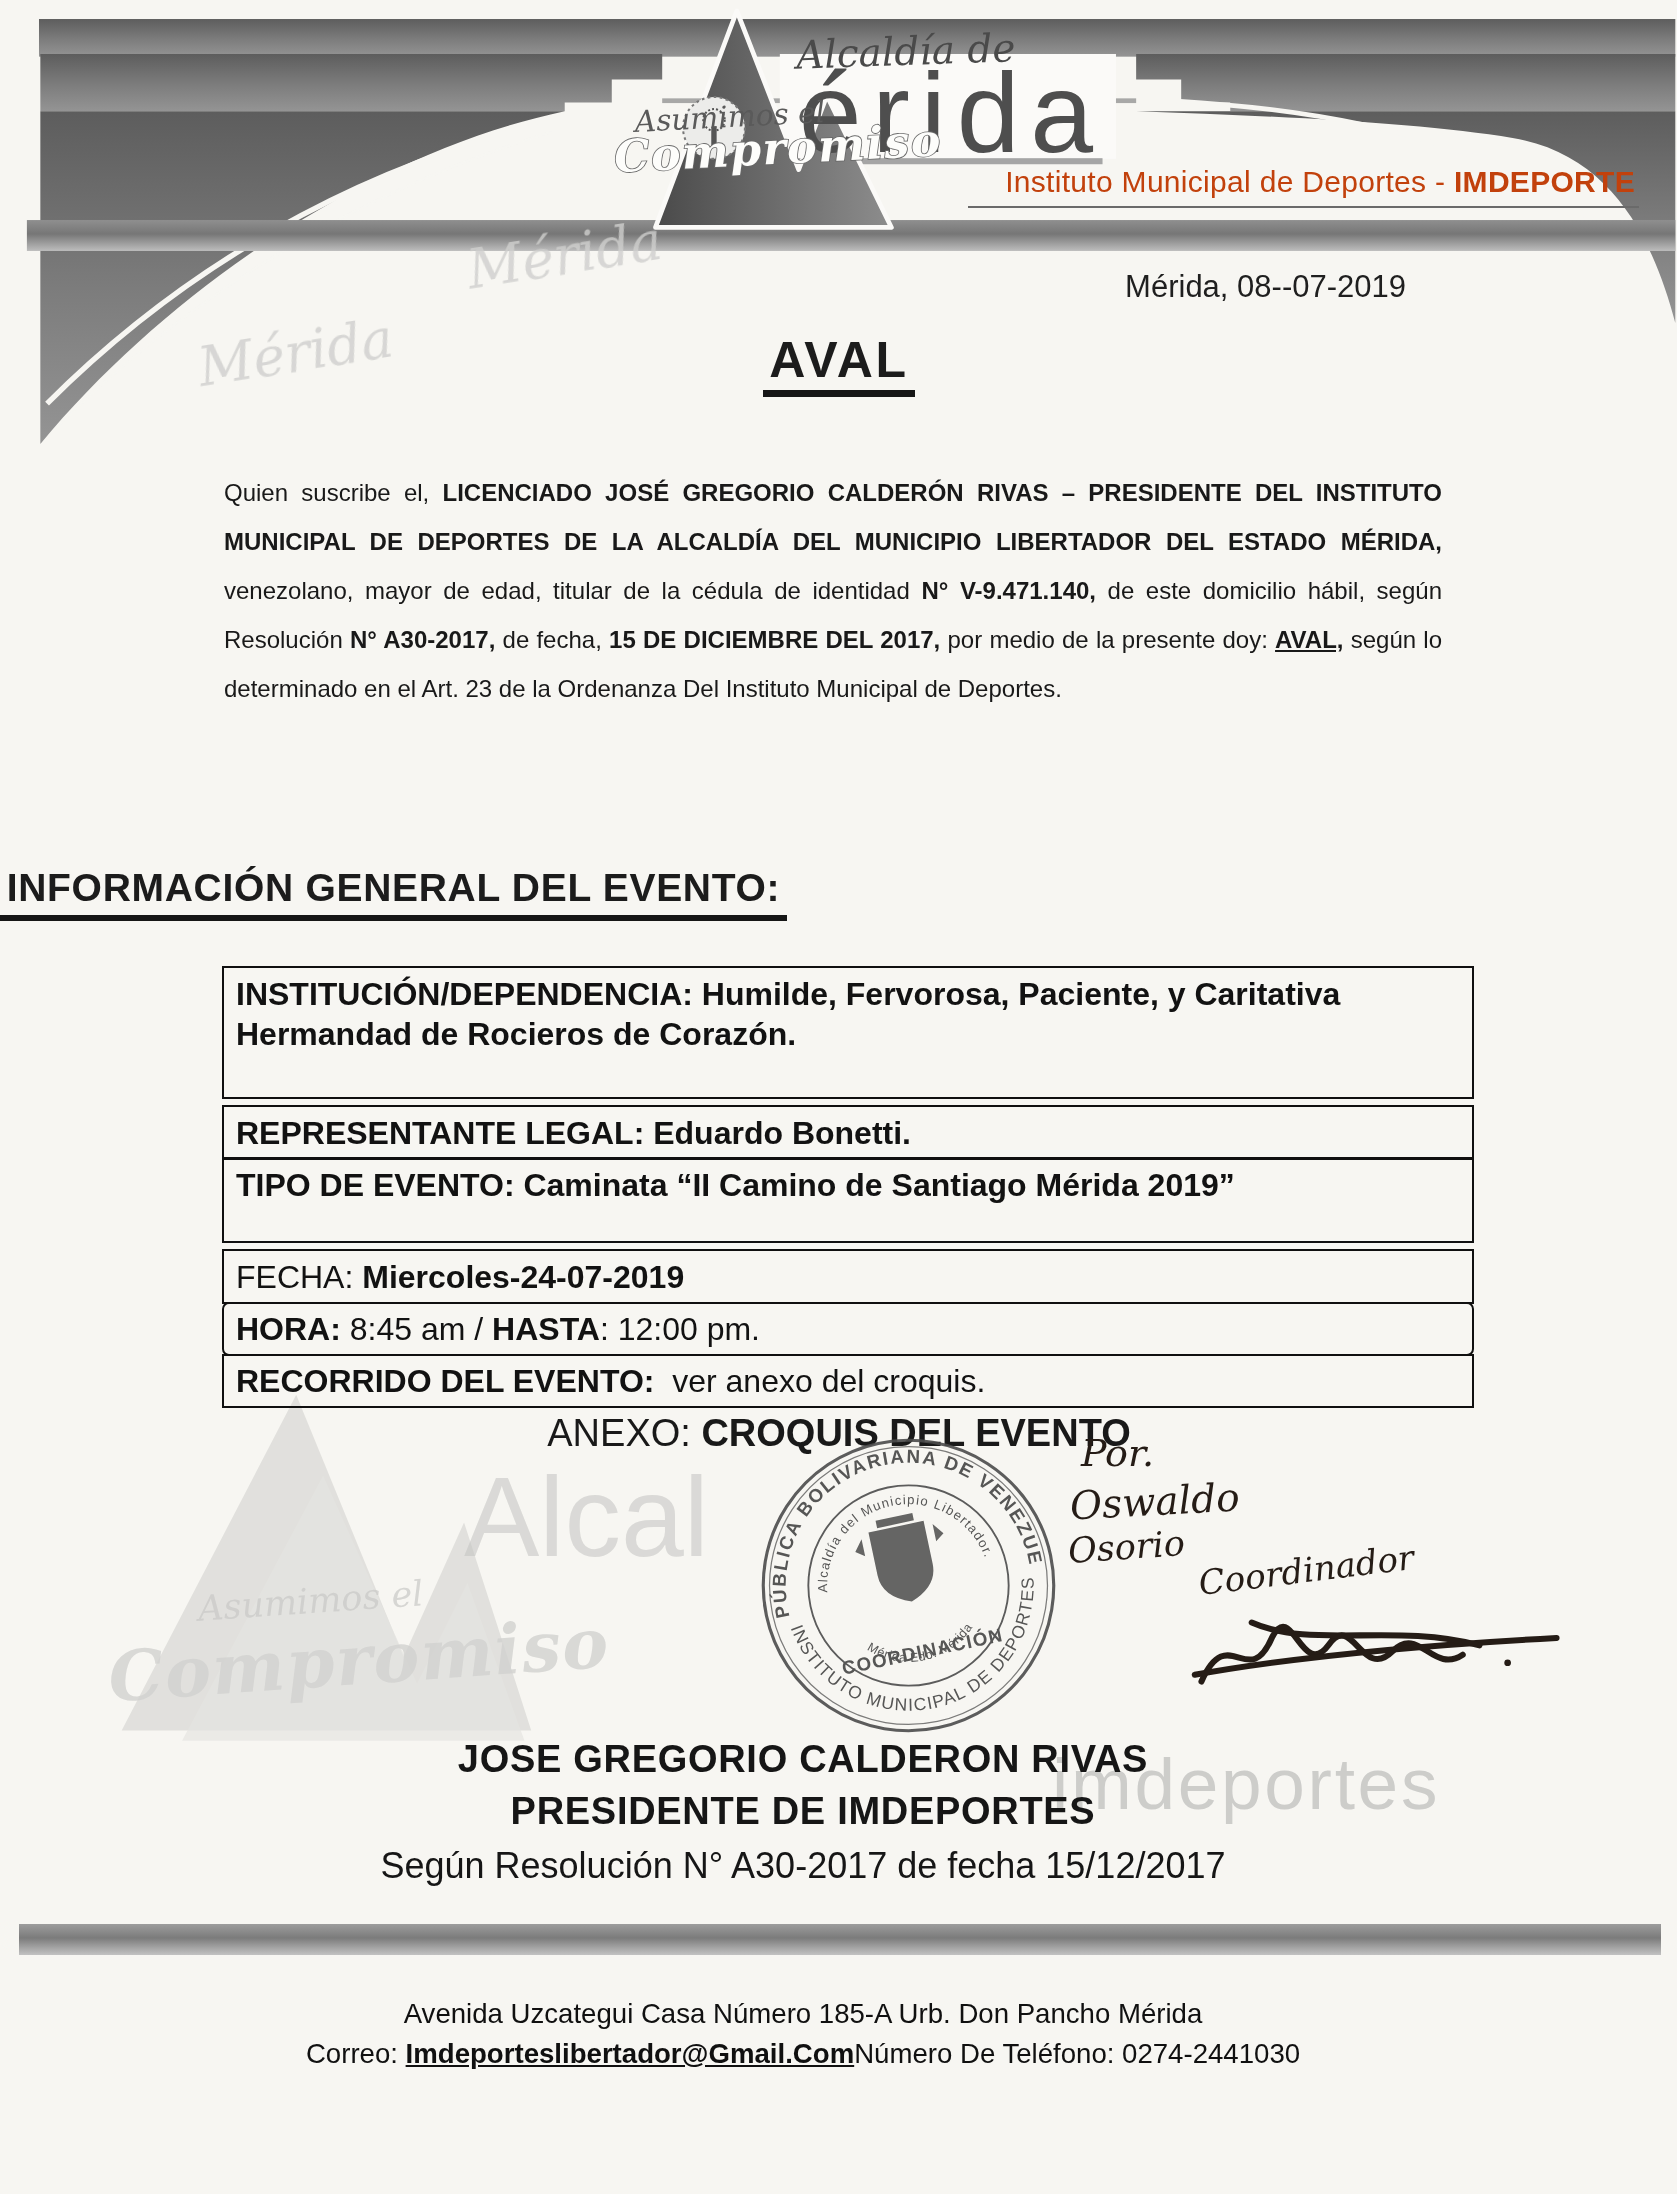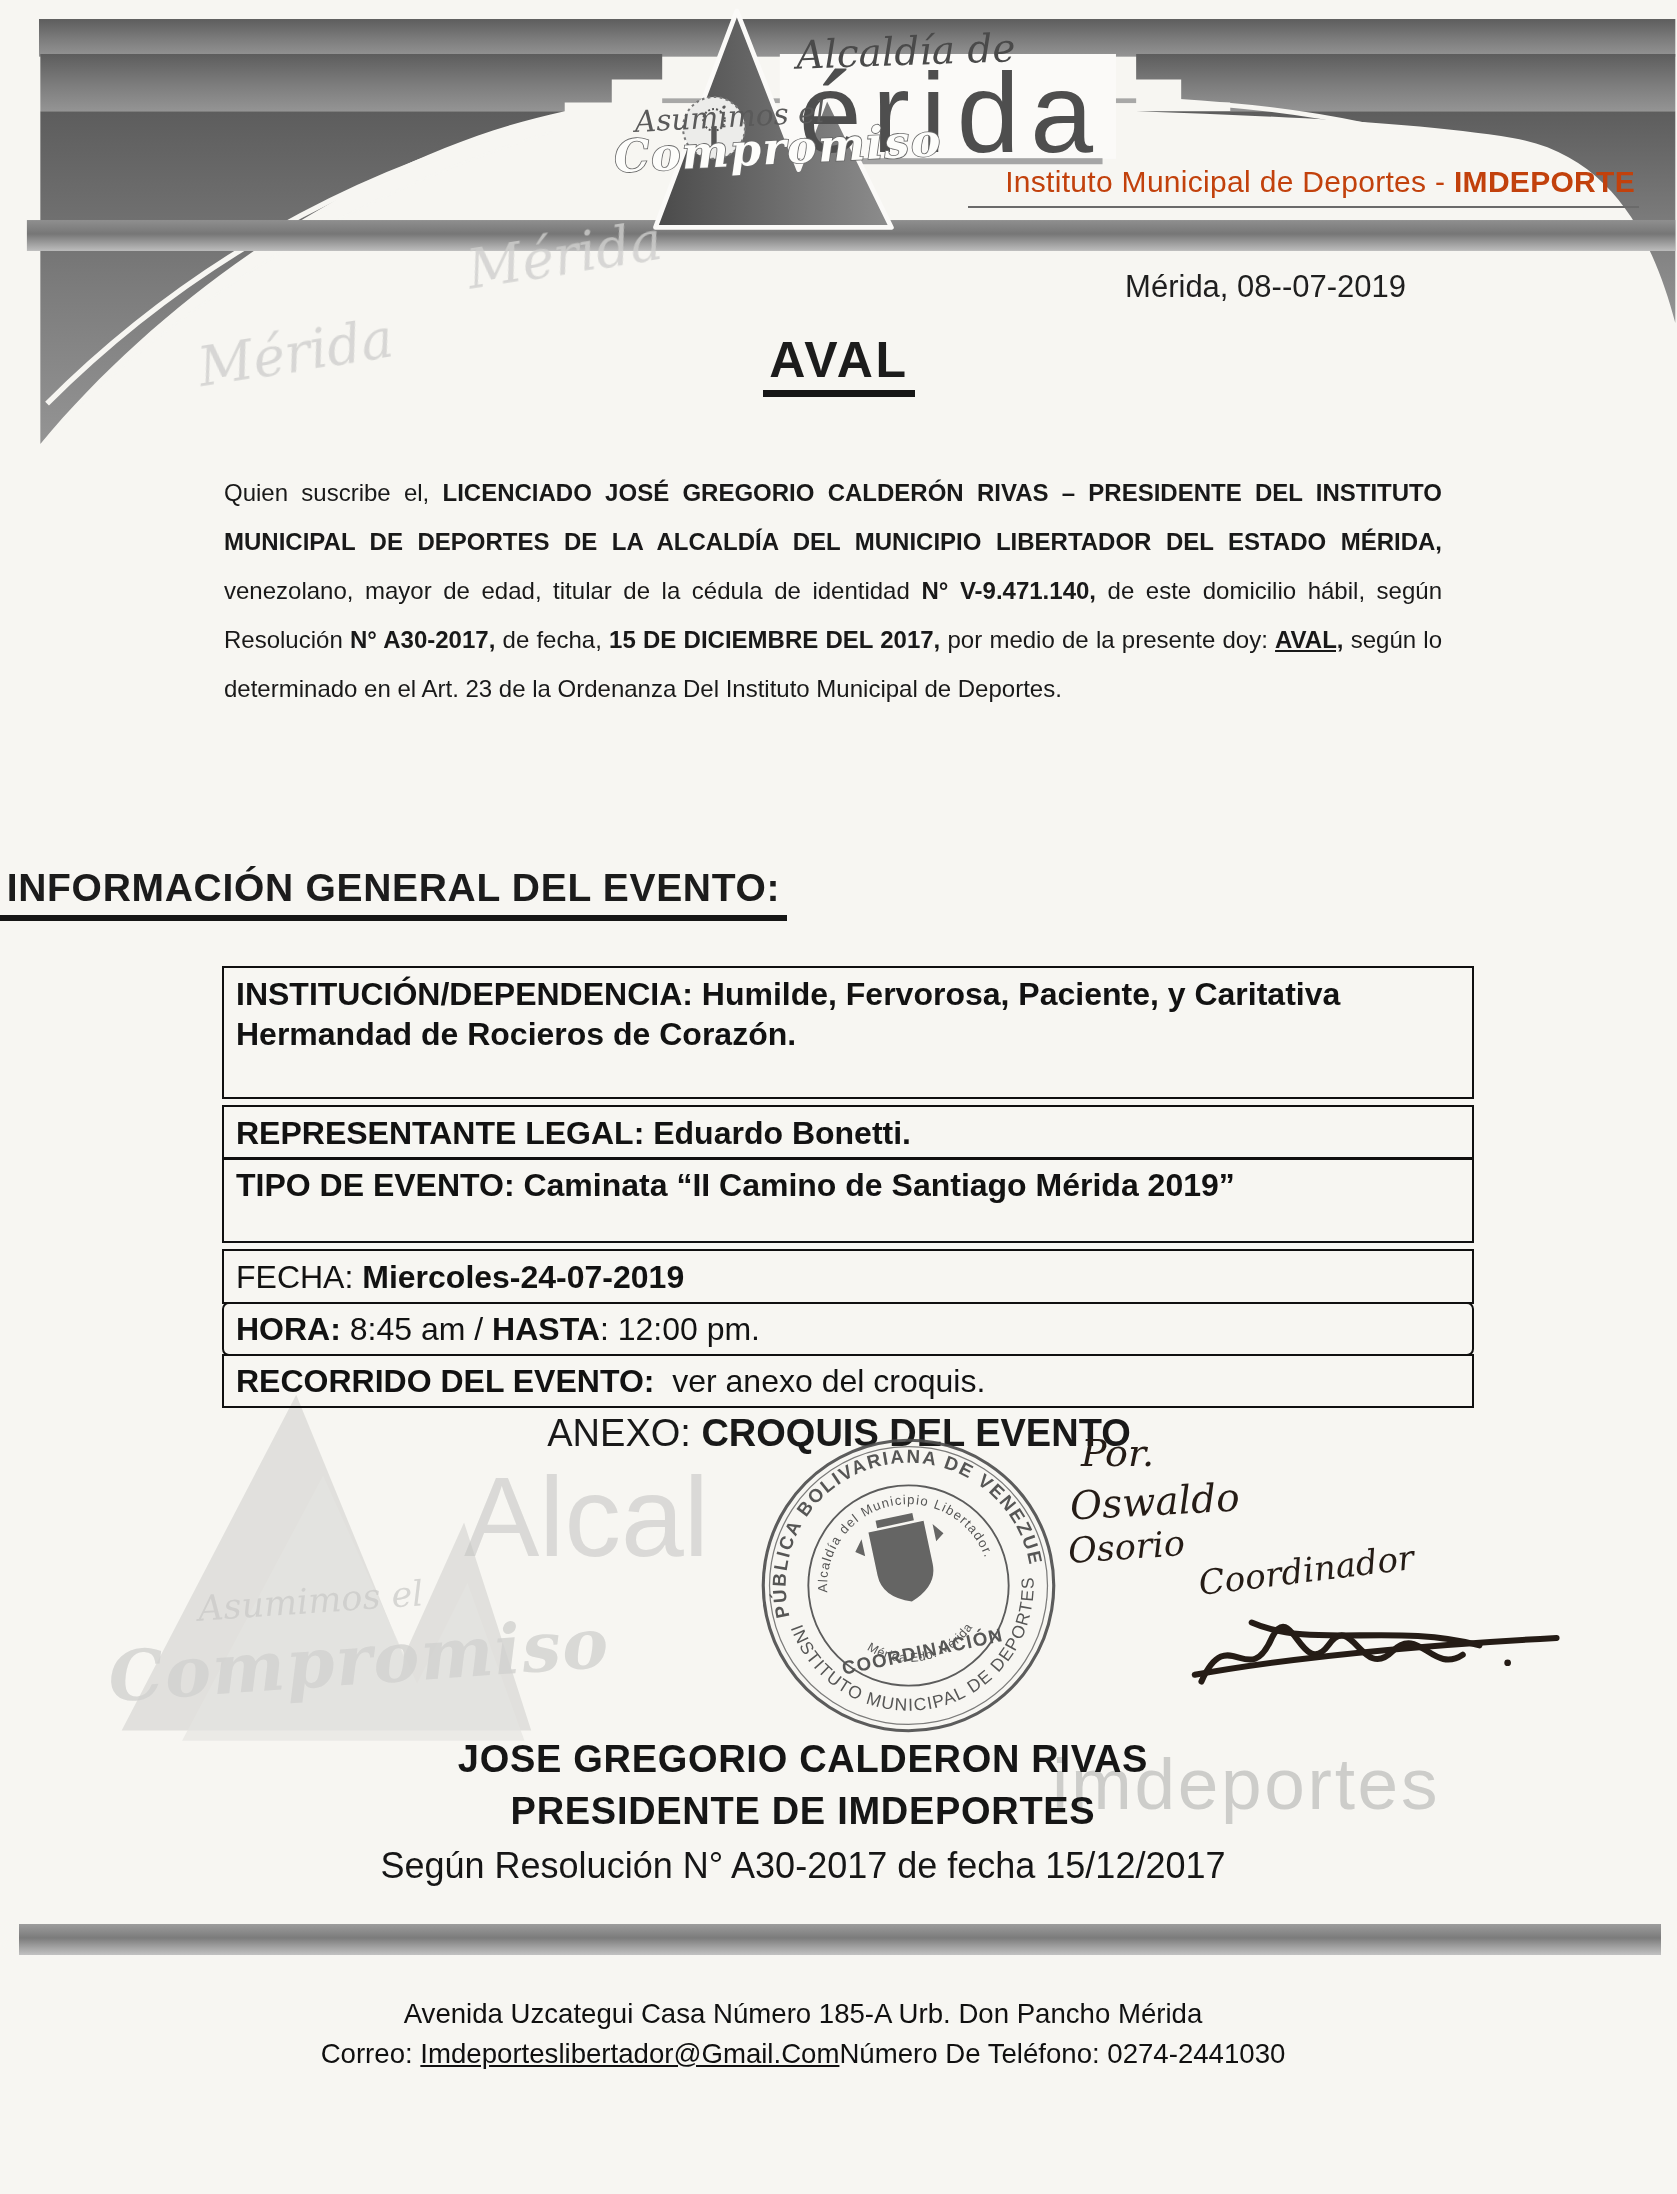--- a/index.html
+++ b/index.html
@@ -186,16 +186,16 @@
       <circle cx="472" cy="122" r="5" fill="#251c16" stroke="none"></circle>
     </g>
   </svg>
 
   <div class="sig name">JOSE GREGORIO CALDERON RIVAS</div>
   <div class="sig role">PRESIDENTE DE IMDEPORTES</div>
   <div class="sig res">Según Resolución N° A30-2017 de fecha 15/12/2017</div>
 
   <div class="stripe2"></div>
   <div class="foot addr">Avenida Uzcategui Casa Número 185-A Urb. Don Pancho Mérida</div>
-  <div class="foot contact"><span>Correo: </span><span style="text-decoration: underline;">Imdeporteslibertador@Gmail.Com</span><span>Número De Teléfono: 0274-2441030</span></div>
+  <div class="foot contact"><span>Correo: </span><span style="text-decoration: underline; font-weight: bold;">Imdeporteslibertador@Gmail.Com</span><span>Número De Teléfono: 0274-2441030</span></div>
 
 </div>
 
 
 </body></html>

